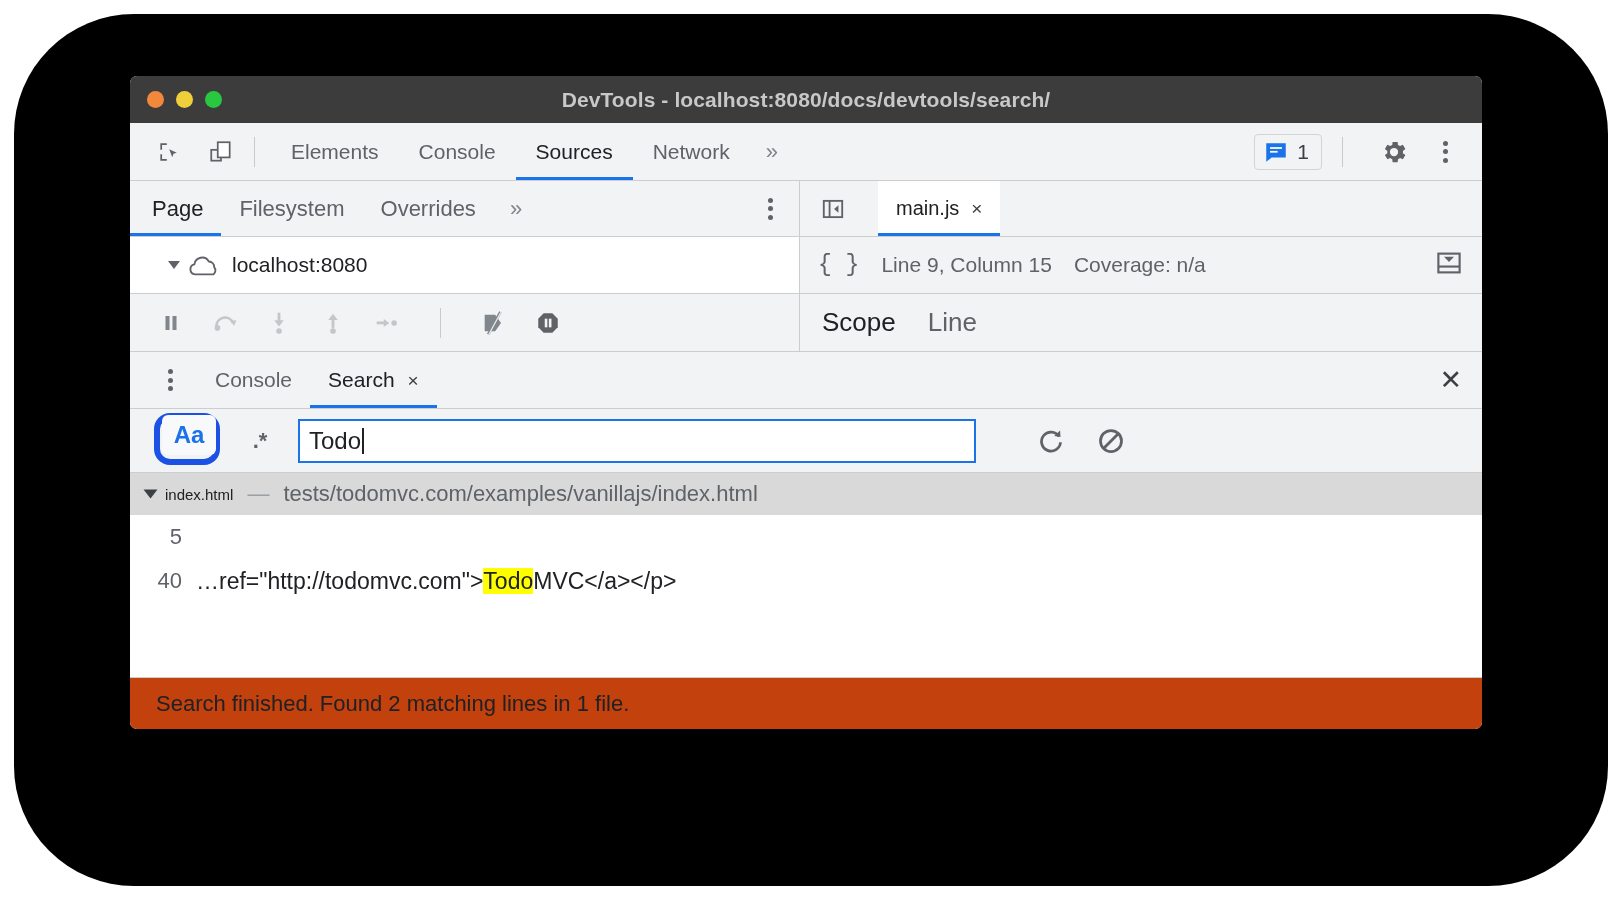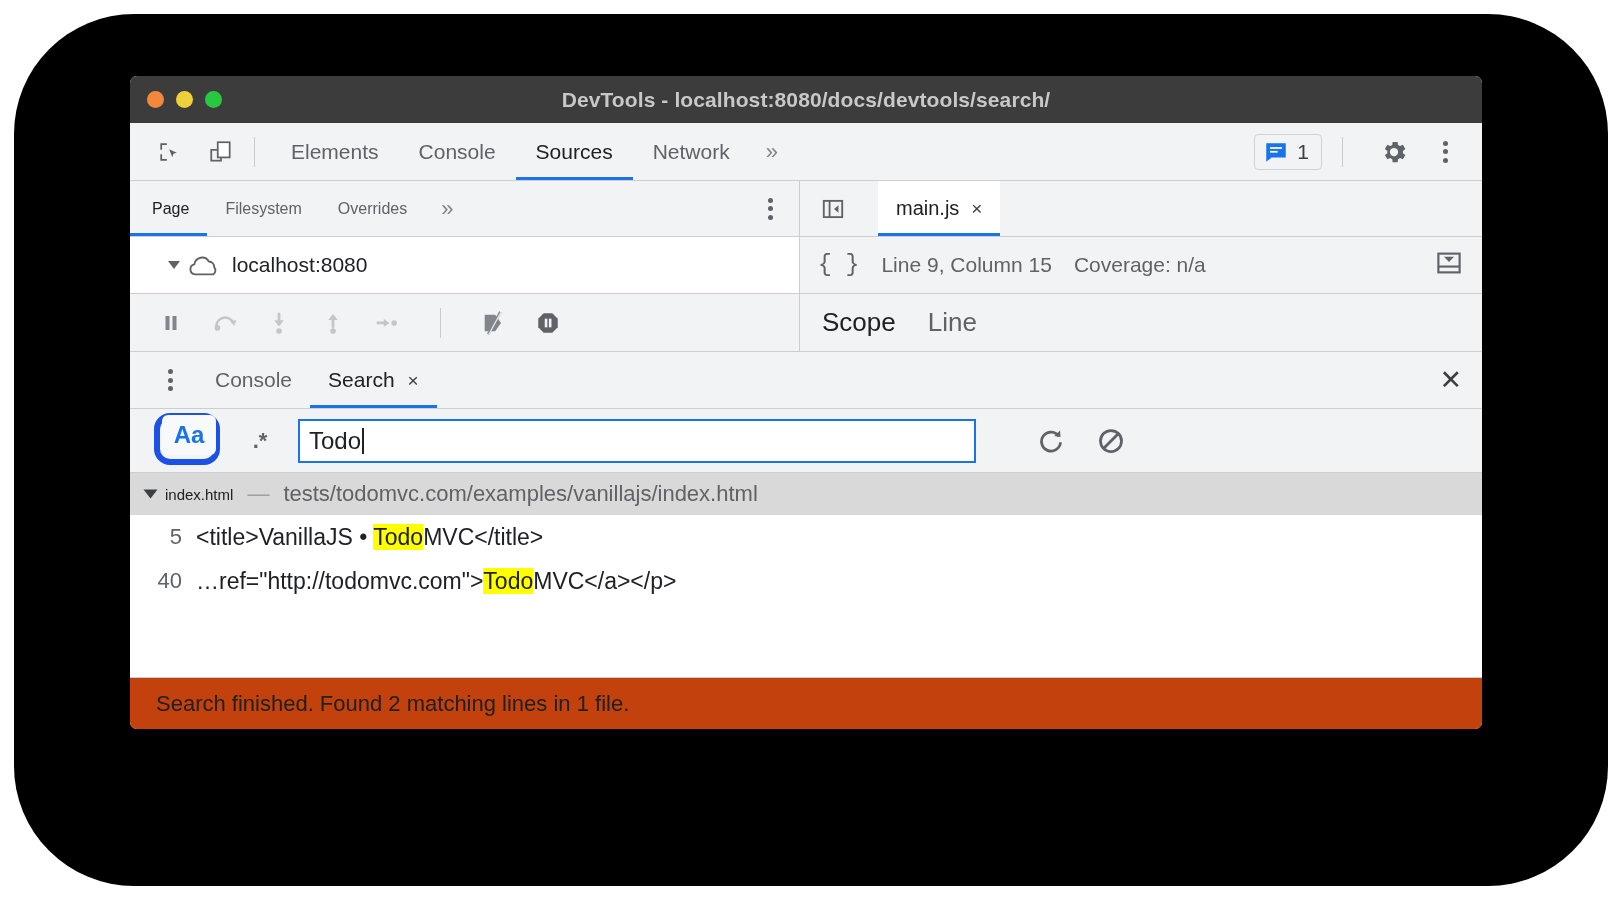--- a/index.html
+++ b/index.html
@@ -149,21 +149,21 @@
     display: flex;
     align-items: center;
     border-bottom: 1px solid #cdcdcd;
     box-sizing: border-box;
     position: relative;
   }
   .subtab {
     height: 100%;
     display: flex; align-items: center;
     padding: 0 18px;
-    font-size: 16px;
+    font-size: 22px;
     color: #5f6368;
     position: relative;
     box-sizing: border-box;
   }
   .subtab:first-child { padding-left: 22px; }
   .subtab.active { color: #202124; }
   .subtab.active::after {
     content: ""; position: absolute; left: 0; right: 0; bottom: 0;
     height: 3px; background: #1a73e8;
   }
@@ -653,21 +653,20 @@
     <div class="results">
       <div class="file-header">
         <span class="tri2"></span>
         <span class="fname">index.html</span>
         <span class="fdash">—</span>
         <span class="fpath">tests/todomvc.com/examples/vanillajs/index.html</span>
       </div>
       <div id="result-rows">
           <div class="result-row">
             <span class="lineno">5</span>
-            <span class="snippet"><span>&lt;title&gt;VanillaJS • </span><span class="hl" style="background: rgb(255, 255, 0);">Todo</span><span>MVC&lt;/title&gt;</span></span>
           </div>
           <div class="result-row">
             <span class="lineno">40</span>
             <span class="snippet"><span>…ref="http://todomvc.com"&gt;</span><span class="hl" style="background: rgb(255, 255, 0);">Todo</span><span>MVC&lt;/a&gt;&lt;/p&gt;</span></span>
           </div>
         </div>
     </div>
 
     <div class="footer">
       <span>Search finished.  Found 2 matching lines in 1 file.</span>

